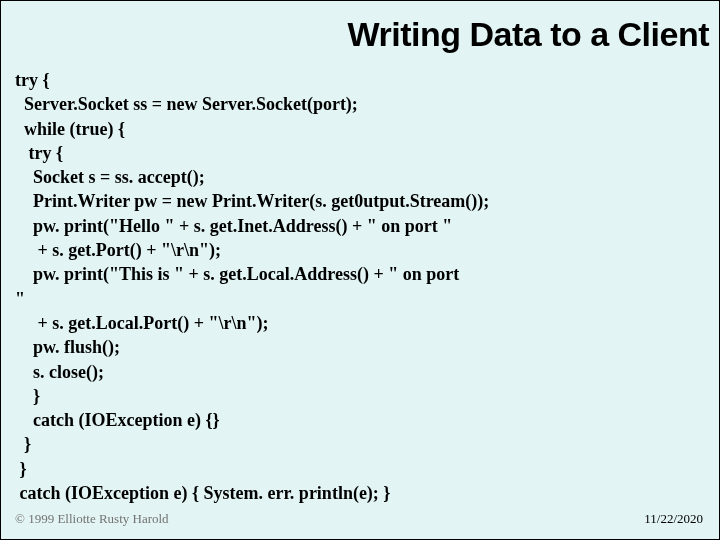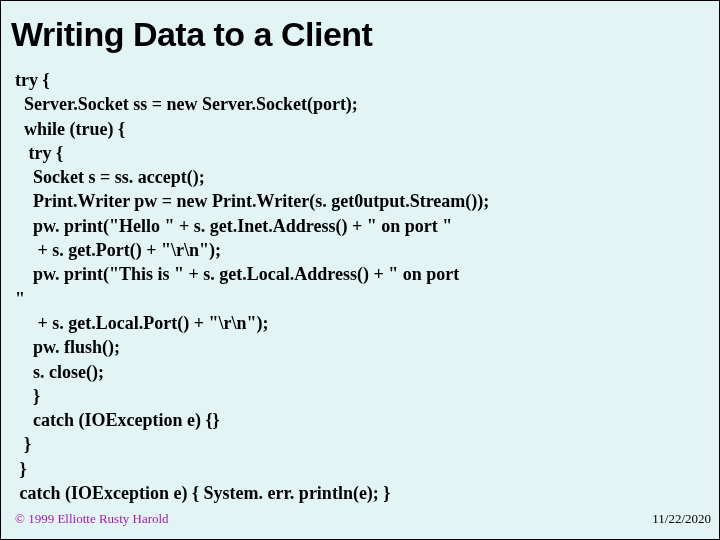--- a/index.html
+++ b/index.html
@@ -12,45 +12,45 @@
   body {
     background: #e2f4f4;
     font-family: Arial, Helvetica, sans-serif;
     position: relative;
     border: 1px solid #000;
     box-sizing: border-box;
   }
   .title {
     font-size: 34px;
     font-weight: bold;
-    text-align: left;
+    text-align: right;
     padding: 14px 10px 8px 10px;
     color: #000;
     letter-spacing: -0.5px;
   }
   .code {
     font-family: Liberation Serif, serif;
     font-size: 18px;
     font-weight: bold;
     white-space: pre;
     color: #000;
     line-height: 1.35;
     padding: 6px 10px 0 14px;
   }
   .footer-left {
     position: absolute;
     left: 14px;
     bottom: 12px;
     font-family: "Times New Roman", Times, serif;
     font-size: 13px;
-    color: #a21caf;
+    color: #737373;
   }
   .footer-right {
     position: absolute;
-    right: 8px;
+    right: 16px;
     bottom: 12px;
     font-family: "Times New Roman", Times, serif;
     font-size: 13px;
     color: #000;
   }
 </style>
 </head>
 <body>
 
 <div class="title">Writing Data to a Client</div>

